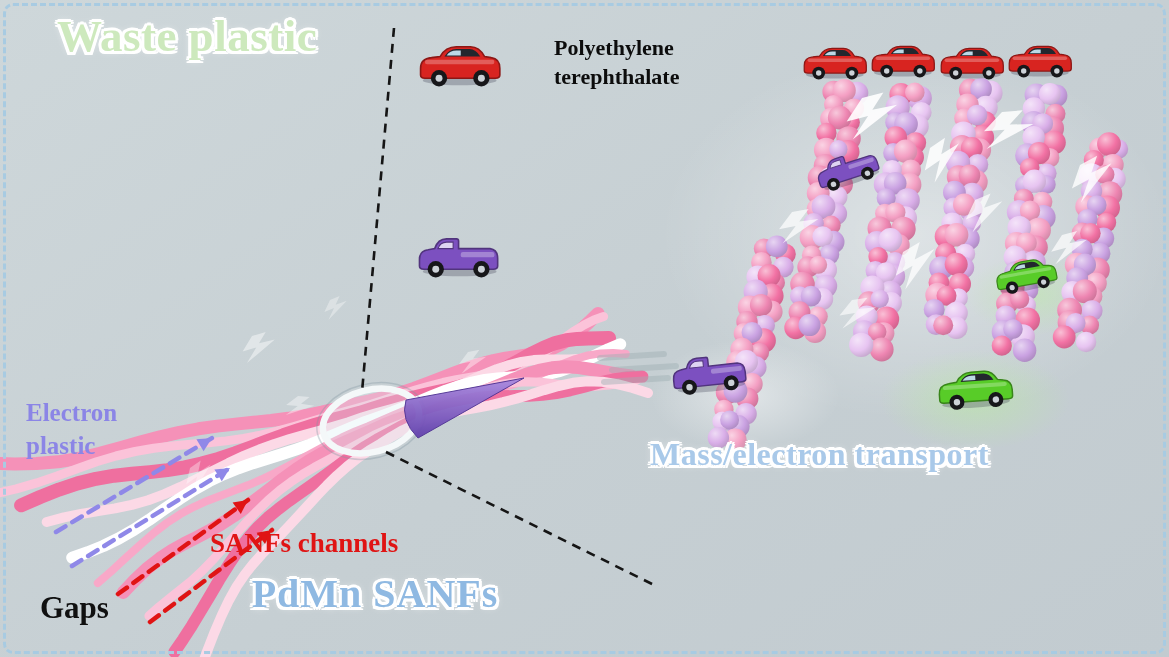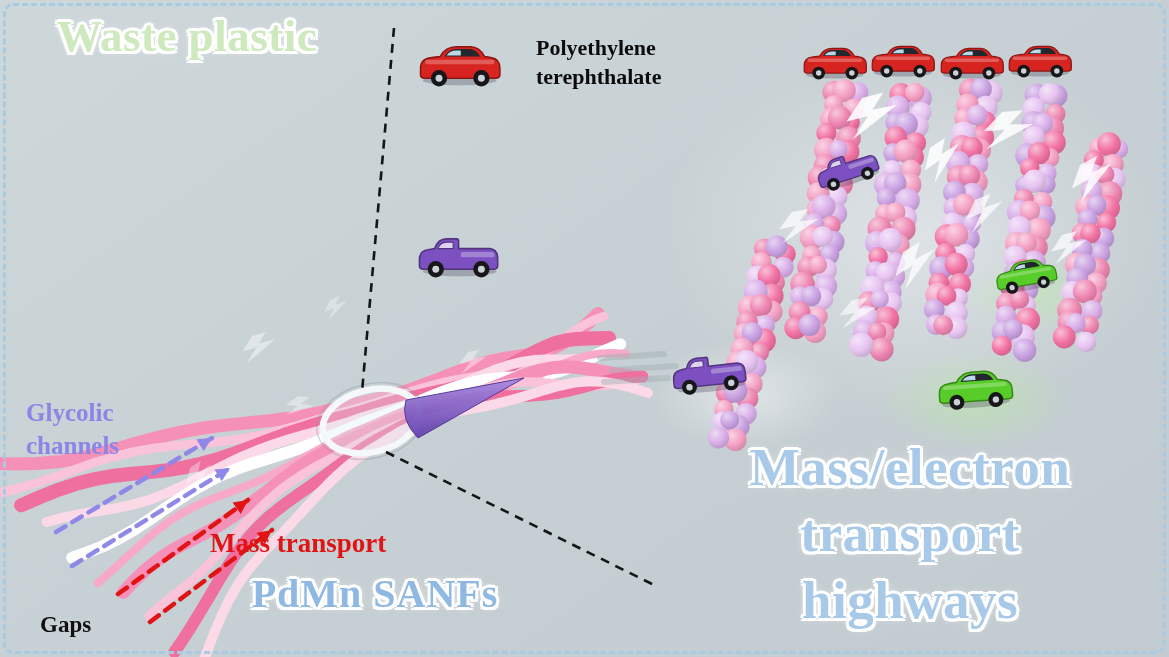--- a/index.html
+++ b/index.html
@@ -7,28 +7,28 @@
   body{background:#9aa3a6;font-family:"Liberation Serif",serif;}
   .canvas{position:relative;width:1169px;height:657px;margin:0 auto;
           background:linear-gradient(145deg,#ced7da 0%,#c6cfd3 55%,#c2cbd0 100%);overflow:hidden;}
   .frame{position:absolute;inset:3px;border:3px dashed #a8cbe2;border-radius:10px;pointer-events:none;z-index:40;}
   #scene{position:absolute;left:0;top:0;z-index:1;}
   .label{position:absolute;z-index:20;font-weight:700;}
   .outline-white{text-shadow:-2.5px -2.5px 0 #fff,2.5px -2.5px 0 #fff,-2.5px 2.5px 0 #fff,2.5px 2.5px 0 #fff,
                  0 -3px 0 #fff,0 3px 0 #fff,-3px 0 0 #fff,3px 0 0 #fff,0 0 8px rgba(255,255,255,.8);}
   .title{left:18px;top:10px;width:338px;text-align:center;font-size:45px;line-height:1.18;color:#cde9bd;letter-spacing:.5px;}
   .legend{position:absolute;left:414px;top:30px;width:345px;height:280px;z-index:20;}
-  .legend-item{position:absolute;left:0;display:flex;align-items:center;gap:26px;}
+  .legend-item{position:absolute;left:0;display:flex;align-items:center;gap:44px;}
   .legend-icon{width:96px;height:48px;flex:0 0 auto;}
   .legend-label{width:205px;font-size:22px;font-weight:700;color:#0c0c0c;line-height:1.3;}
   .electron-label{left:26px;top:396px;width:160px;font-size:25px;line-height:1.32;color:#8b85e6;}
   .mass-label{left:210px;top:528px;font-size:27px;color:#e01414;}
-  .gaps-label{left:40px;top:590px;font-size:23px;color:#101010;margin-top:22px;}
+  .gaps-label{left:40px;top:590px;font-size:31px;color:#101010;}
   .material-label{left:225px;top:570px;width:300px;text-align:center;font-size:40px;color:#8fb9e2;letter-spacing:1px;}
-  .caption{left:650px;top:434px;width:520px;text-align:center;font-size:53px;line-height:1.25;color:#a9c9e9;letter-spacing:.5px;}
+  .caption{left:650px;top:434px;width:520px;text-align:left;font-size:32px;line-height:1.25;color:#a9c9e9;letter-spacing:.5px;}
 </style>
 </head>
 <body>
 
 <div class="canvas">
 
   <svg id="scene" width="1169" height="657" viewBox="0 0 1169 657">
       <defs>
         <radialGradient id="sg0" cx="0.35" cy="0.3" r="0.9">
           <stop offset="0" stop-color="rgb(249,192,214)"></stop>
@@ -481,24 +481,23 @@
             <rect x="42" y="17" width="31" height="5" rx="2" fill="rgb(176,150,217)" opacity="0.75"></rect>
             <circle cx="19" cy="33" r="7.5" fill="#17171a"></circle>
             <circle cx="19" cy="33" r="3.2" fill="#cdd2d8"></circle>
             <circle cx="61" cy="33" r="7.5" fill="#17171a"></circle>
             <circle cx="61" cy="33" r="3.2" fill="#cdd2d8"></circle>
           </g>
         </svg>
     </div>
   </div>
 
-  <div class="label electron-label">Glycolic channels</div>
-  <div class="label mass-label">Mass transport</div>
+  <div class="label electron-label">Electron plastic</div>
+  <div class="label mass-label">SANFs channels</div>
   <div class="label gaps-label">Gaps</div>
   <div class="label material-label outline-white">PdMn SANFs</div>
 
   <div class="label caption outline-white">
     <div>Mass/electron transport</div>
-    <div>highways</div>
   </div>
 
   <div class="frame"></div>
 </div>
 
 </body></html>

